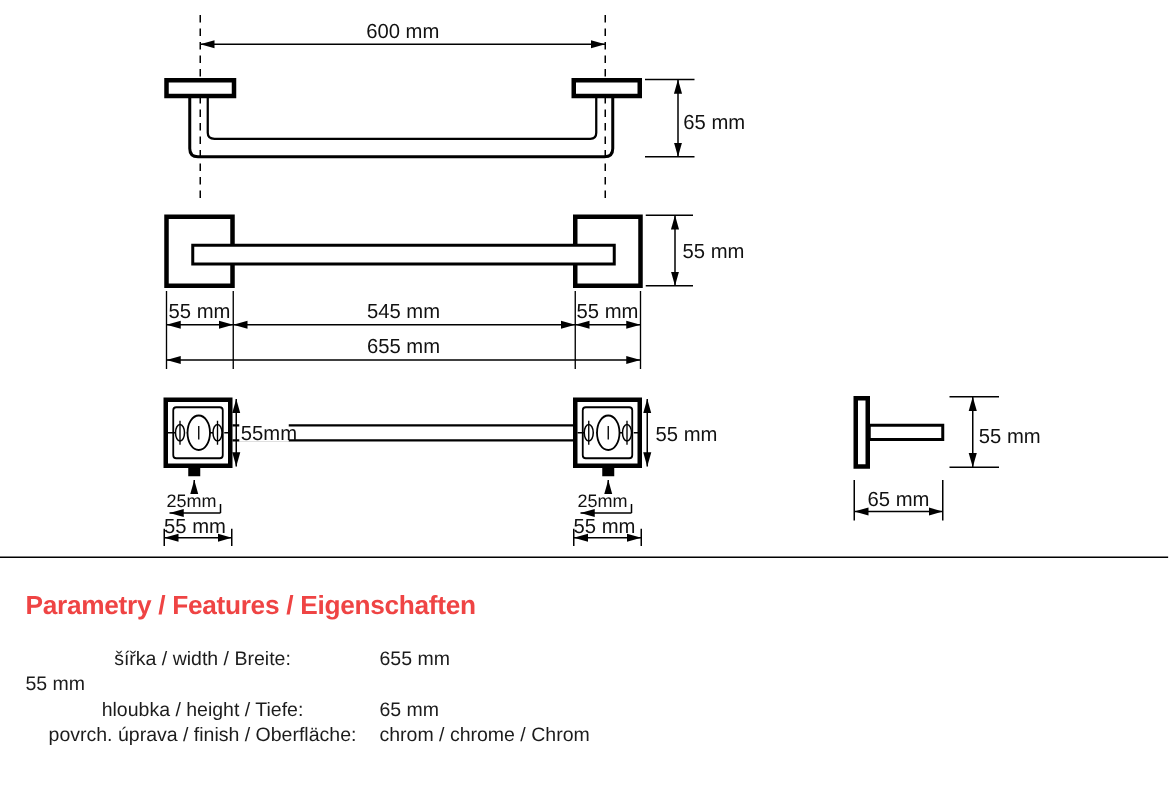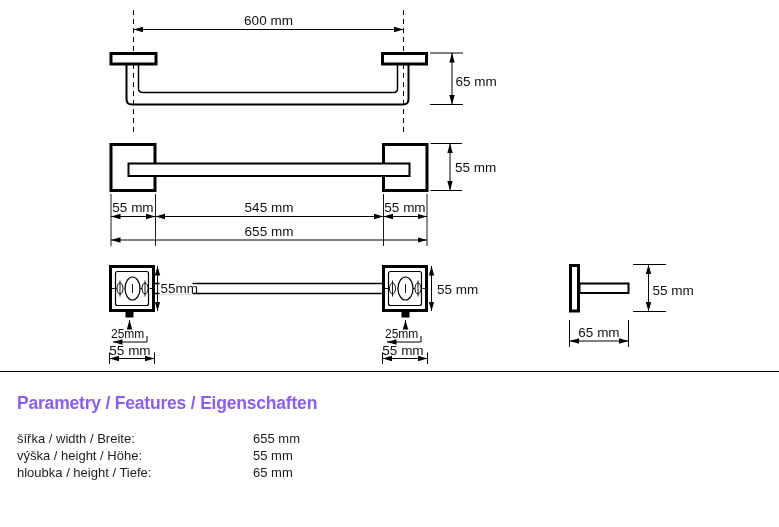--- a/index.html
+++ b/index.html
@@ -25,30 +25,30 @@
     position: absolute;
     left: 0; top: 371px;
     width: 779px; height: 0;
     border-top: 1.6px solid #000;
   }
   .spec-title {
     position: absolute;
     left: 17px; top: 393px;
     font-size: 17.5px;
     font-weight: 700;
-    color: #8b5cf6;
+    color: #ef4444;
     letter-spacing: -0.2px;
   }
   .spec-table {
     position: absolute;
     left: 17px; top: 430px;
     font-size: 13px;
     color: #1c1c1c;
   }
-  .spec-row { display: flex; line-height: 17px; height: 17px; }
+  .spec-row { display: flex; line-height: 17px; height: 17px; text-align: center; }
   .spec-label { display: inline-block; width: 236px; }
   .spec-value { display: inline-block; }
 </style>
 </head>
 <body>
 
 <div id="page">
 
   <svg id="drawing-svg" width="779" height="390" viewBox="0 0 779 390">
     <defs>
@@ -206,22 +206,25 @@
   <div class="divider"></div>
 
   <div class="spec-title">Parametry / Features / Eigenschaften</div>
 
   <div class="spec-table">
     <div class="spec-row">
       <span class="spec-label">šířka / width / Breite:</span>
       <span class="spec-value">655 mm</span>
     </div>
     <div class="spec-row">
-      <span class="spec-label">výška / height / Höhe:</span>
       <span class="spec-value">55 mm</span>
     </div>
     <div class="spec-row">
       <span class="spec-label">hloubka / height / Tiefe:</span>
       <span class="spec-value">65 mm</span>
     </div>
+    <div class="spec-row">
+      <span class="spec-label">povrch. úprava / finish / Oberfläche:</span>
+      <span class="spec-value">chrom / chrome / Chrom</span>
+    </div>
   </div>
 
 </div>
 
 </body></html>

